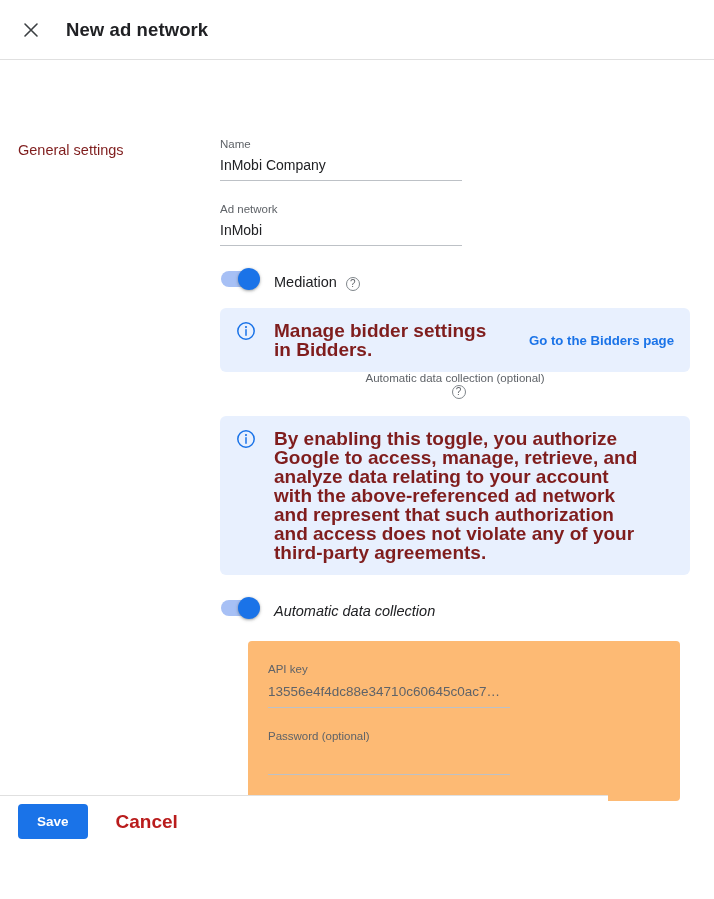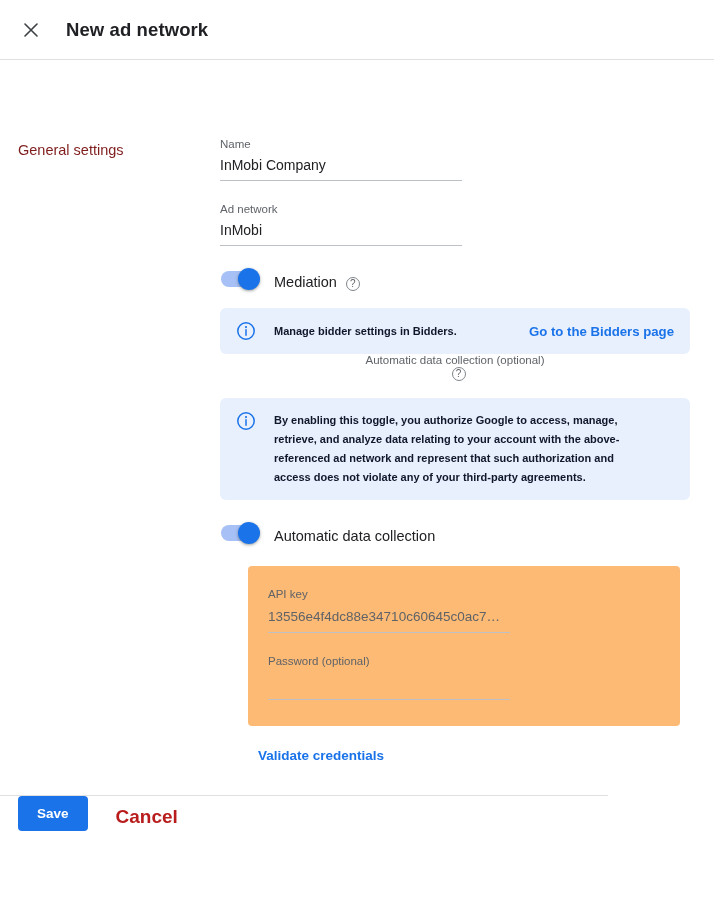--- a/index.html
+++ b/index.html
@@ -132,22 +132,22 @@
     margin-top: 18px;
   }
   .banner .info-icon {
     flex: 0 0 auto;
     width: 20px; height: 20px;
     margin-right: 18px;
     color: #1a73e8;
   }
   .banner .info-icon svg { display: block; }
   .banner-text {
-    font-size: 11px;
-    color: #0f172a;
+    font-size: 19px;
+    color: #7f1d1d;
     font-weight: bold;
     line-height: 19px;
   }
   .banner-row {
     display: flex;
     align-items: center;
     justify-content: space-between;
     width: 100%;
   }
   .banner-link {
@@ -207,21 +207,21 @@
     cursor: pointer;
   }
 
   
   .footer {
     position: absolute;
     left: 0; bottom: 0;
     width: 608px; height: 52px;
     border-top: 1px solid #e0e0e0;
     display: flex;
-    align-items: flex-start;
+    align-items: center;
     padding-left: 18px;
     background: #fff;
   }
   .save-btn {
     background: #1a73e8;
     color: #fff;
     border: none;
     border-radius: 4px;
     font-size: 13.5px;
     font-family: "Liberation Sans", sans-serif;
@@ -308,21 +308,21 @@
         <svg width="20" height="20" viewBox="0 0 20 20" aria-hidden="true">
           <circle cx="10" cy="10" r="8.2" fill="none" stroke="currentColor" stroke-width="1.5"></circle>
           <circle cx="10" cy="6.1" r="1.05" fill="currentColor"></circle>
           <path d="M10 8.8 V14.2" stroke="currentColor" stroke-width="1.5" stroke-linecap="round"></path>
         </svg>
       </span>
       <div class="banner-text">By enabling this toggle, you authorize Google to access, manage, retrieve, and analyze data relating to your account with the above-referenced ad network and represent that such authorization and access does not violate any of your third-party agreements.</div>
     </div>
 
     
-    <div class="toggle-row" style="margin-top:22px;">
+    <div class="toggle-row" style="margin-top:22px;font-style:italic;">
       <div class="switch" role="switch" aria-checked="true">
         <div class="track"></div>
         <div class="knob"></div>
       </div>
       <div class="toggle-label">Automatic data collection</div>
     </div>
 
     
     <div class="cred-panel">
       <div class="cred-field">

